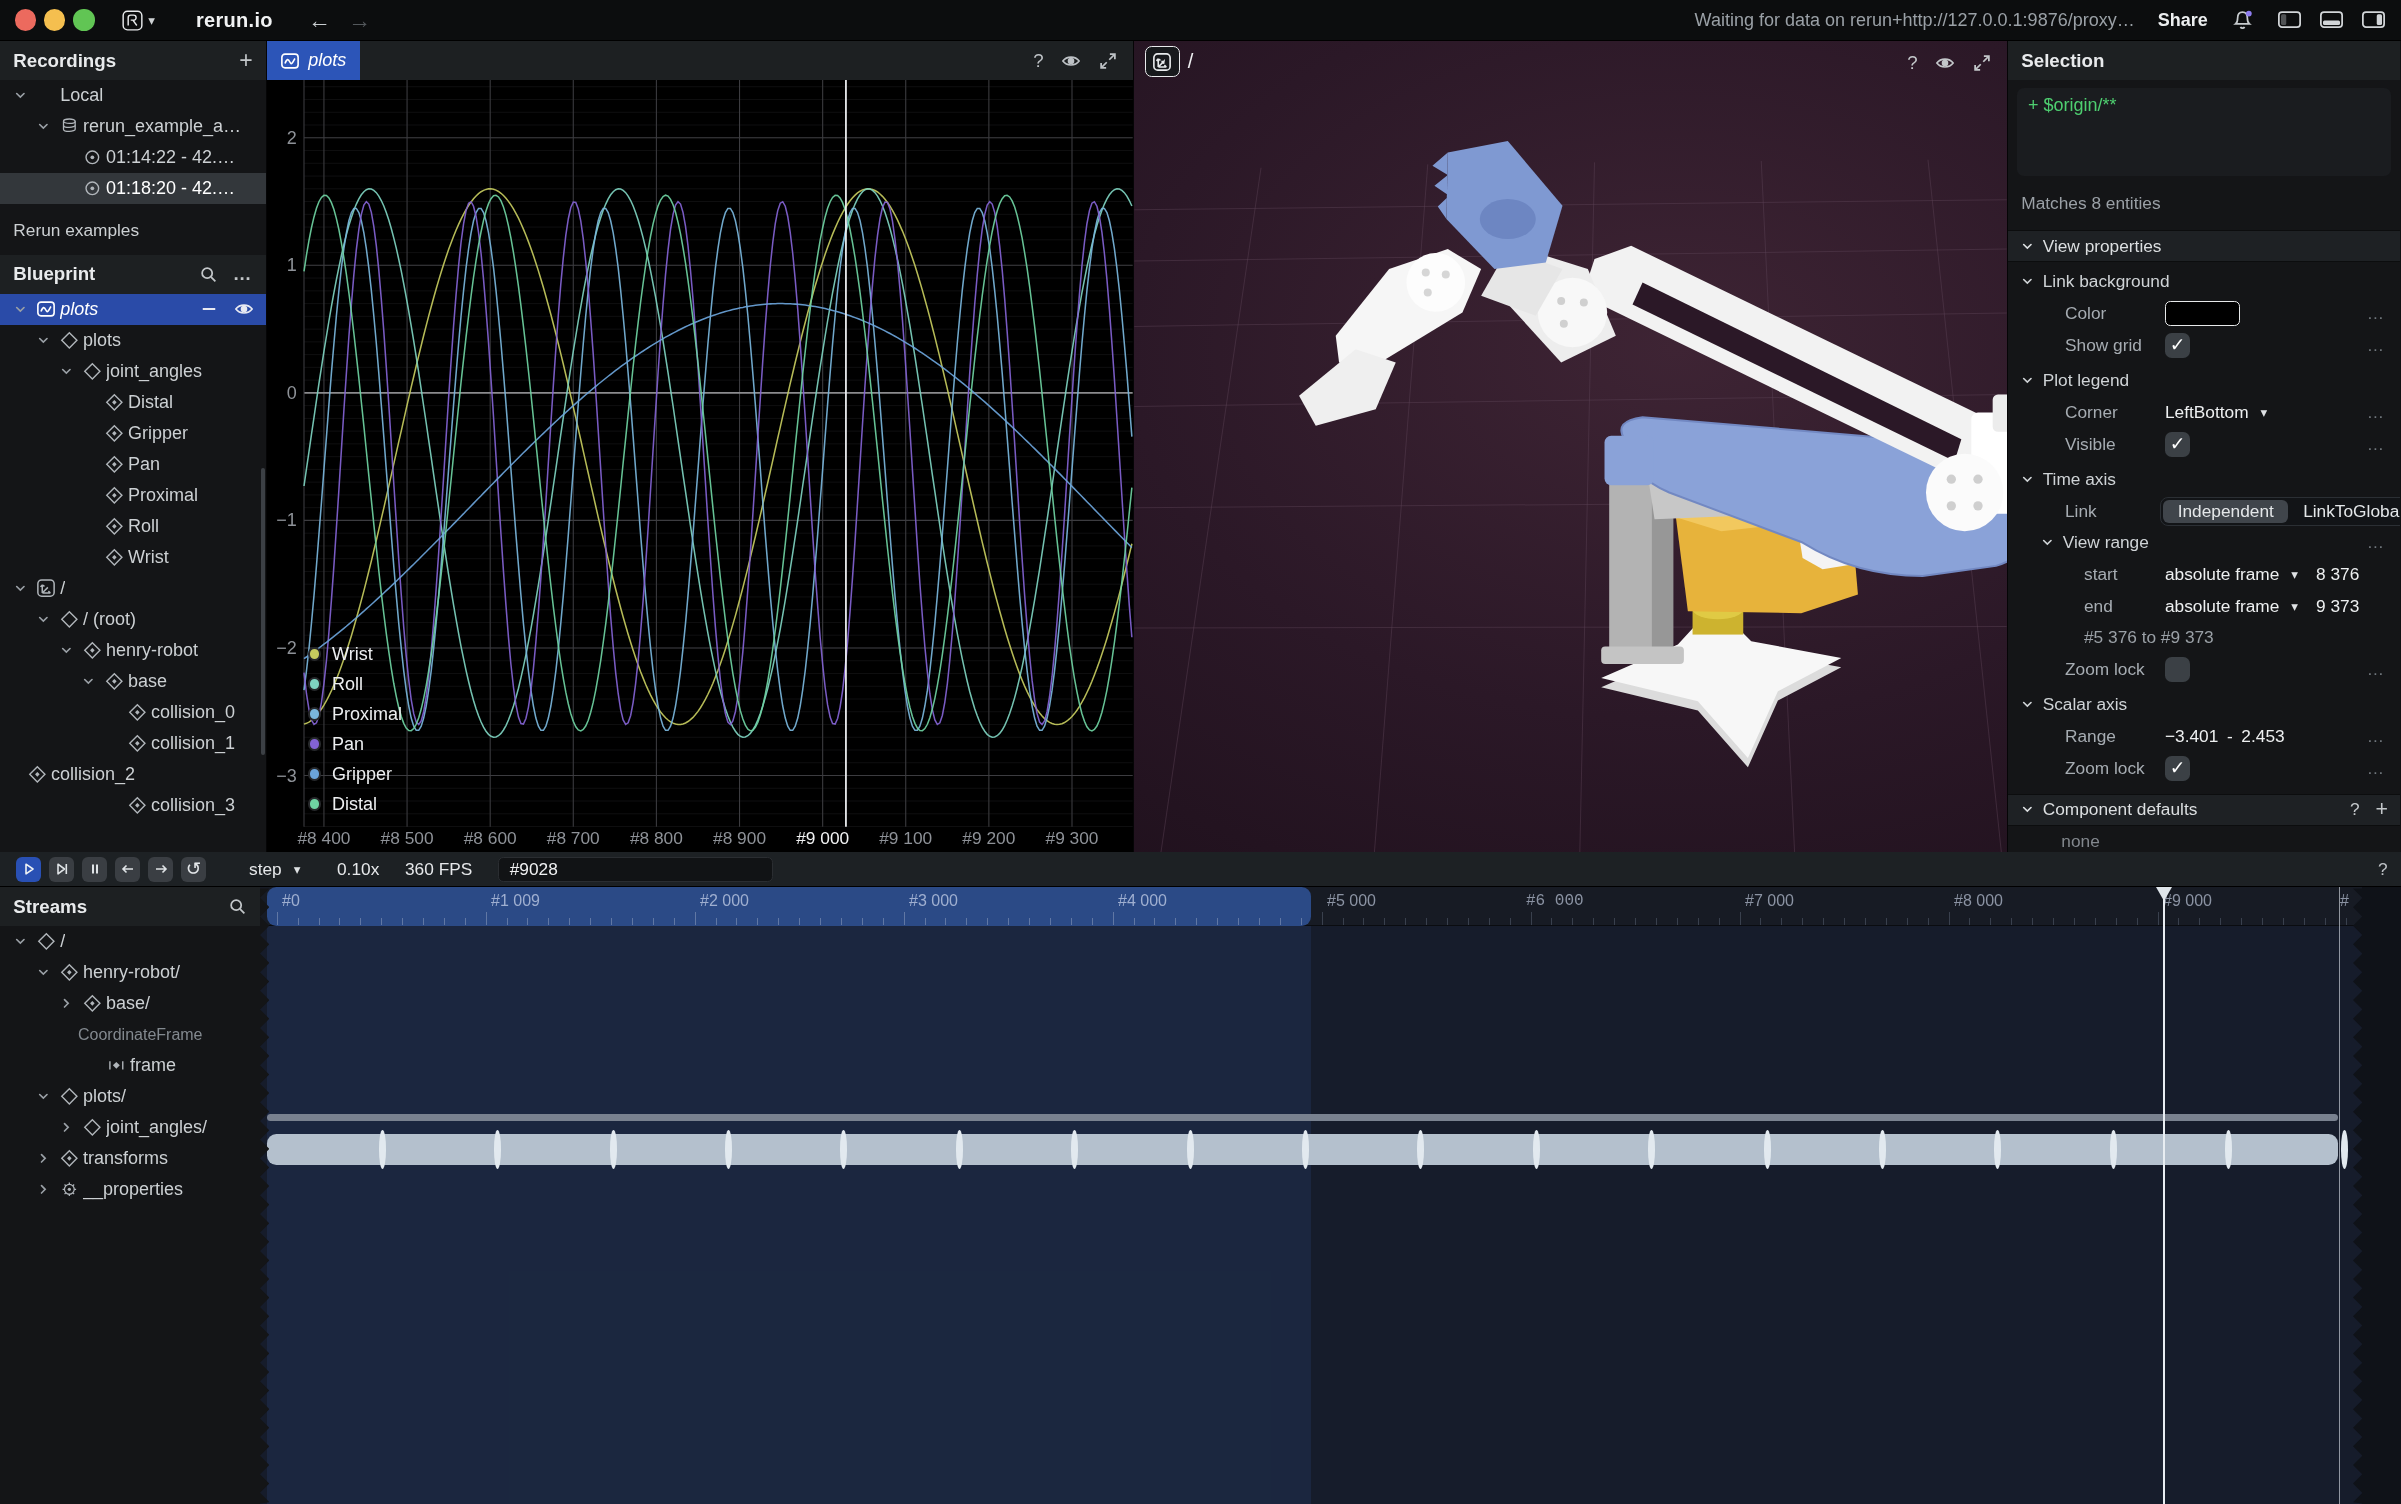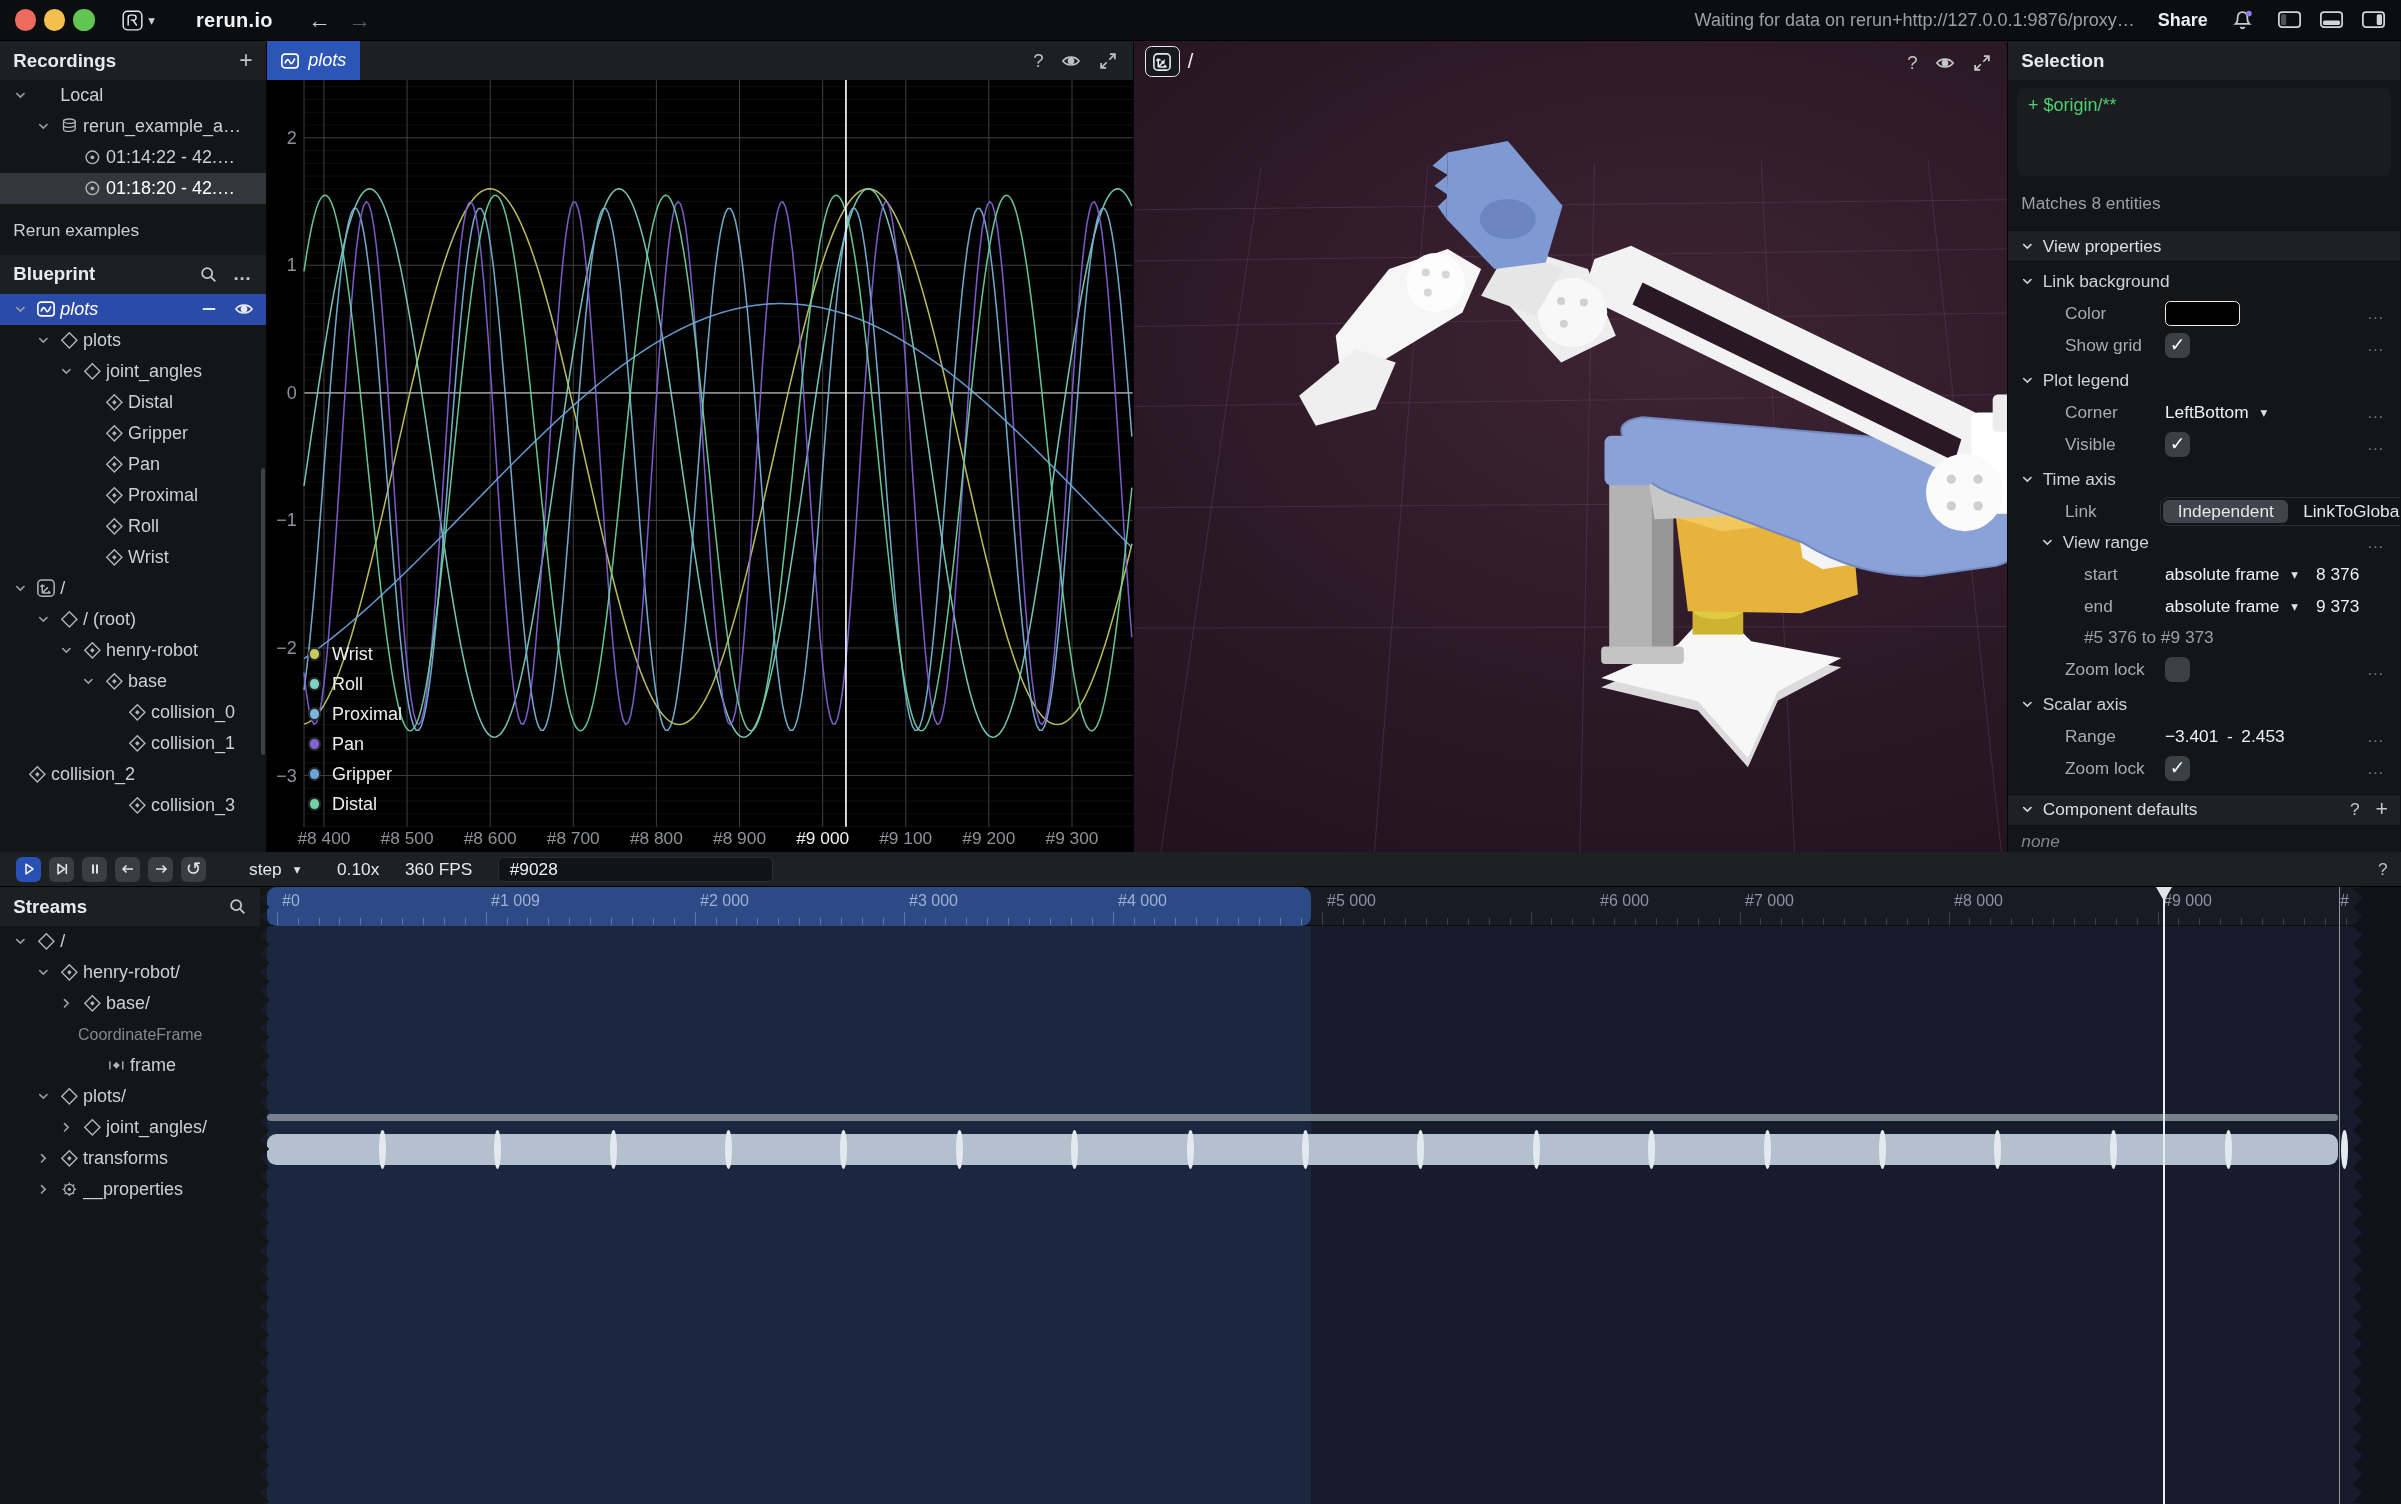--- a/index.html
+++ b/index.html
@@ -65,21 +65,21 @@
 .prow .pnum{position:absolute;left:308px;color:#eef0f1;}
 .more{position:absolute;right:14.7px;color:#71777d;letter-spacing:1.3px;}
 .swatch{width:75px;height:25px;background:#000;border:1.3px solid #e7e9ea;border-radius:5.3px;}
 .chk{width:25px;height:25px;border-radius:6.7px;background:#3b4045;display:flex;align-items:center;justify-content:center;color:#fff;font-size:18.7px;}
 .ddcaret{color:#dfe2e4;font-size:13.3px;margin-left:5.3px;}
 .segwrap{position:absolute;left:152px;right:-4px;top:1.3px;bottom:1.3px;overflow:hidden;}
 .seg{height:29px;background:#121417;border:1.3px solid #2b2f34;border-radius:8px;display:inline-flex;align-items:center;padding:2px;white-space:nowrap;}
 .segopt{padding:0 14.7px;height:23px;display:flex;align-items:center;border-radius:6px;color:#e4e7e9;}
 .segopt.on{background:#40454b;}
 .note{height:31px;display:flex;align-items:center;padding-left:76px;color:#9aa0a6;flex:none;}
-.note.italic{font-style:italic;padding-left:13.3px;color:#82878d;}
+.note.italic{padding-left:13.3px;color:#82878d;margin-left:40px;}
 
 .playbar{height:35px;flex:none;background:#1d2124;border-bottom:1.3px solid #000;display:flex;align-items:center;padding:0 16px;position:relative;}
 .pbtn{width:25px;height:25px;border-radius:6px;background:#3a3e43;color:#e3e6e9;display:flex;align-items:center;justify-content:center;margin-right:8px;flex:none;}
 .pbtn.play{background:#2950b4;}
 .pb-step{position:absolute;left:249px;color:#e6e8ea;display:flex;align-items:center;gap:6.7px;}
 .pb-speed{position:absolute;left:337px;color:#e6e8ea;}
 .pb-fps{position:absolute;left:405px;color:#e6e8ea;}
 .pb-frame{position:absolute;left:498px;width:275px;height:25px;background:#111315;border:0.7px solid #2a2d31;border-radius:5.3px;display:flex;align-items:center;padding:0 10.7px;color:#f0f1f2;}
 .pb-help{position:absolute;right:13.3px;color:#bdc1c5;}
 
@@ -1066,21 +1066,21 @@
           <div class="rtick" style="left: 2023px; height: 7.3px; background: rgb(57, 64, 77);"></div>
           <div class="rtick" style="left: 2044px; height: 7.3px; background: rgb(57, 64, 77);"></div>
           <div class="rtick" style="left: 2065px; height: 7.3px; background: rgb(57, 64, 77);"></div>
           <div class="rtick" style="left: 2086px; height: 7.3px; background: rgb(57, 64, 77);"></div>
           <div class="rlabel" style="left: 22px; color: rgb(159, 175, 208);">#0</div>
           <div class="rlabel" style="left: 231px; color: rgb(159, 175, 208);">#1 009</div>
           <div class="rlabel" style="left: 440px; color: rgb(159, 175, 208);">#2 000</div>
           <div class="rlabel" style="left: 649px; color: rgb(159, 175, 208);">#3 000</div>
           <div class="rlabel" style="left: 858px; color: rgb(159, 175, 208);">#4 000</div>
           <div class="rlabel" style="left: 1067px;">#5 000</div>
-          <div class="rlabel" style="left: 1340px;">#6 000</div>
+          <div class="rlabel" style="left: 1266px; font-family: Liberation Mono, monospace;">#6 000</div>
           <div class="rlabel" style="left: 1485px;">#7 000</div>
           <div class="rlabel" style="left: 1694px;">#8 000</div>
           <div class="rlabel" style="left: 1903px;">#9 000</div>
           <div class="rlabel" style="left: 2080px;">#</div>
         </div>
         <div class="dbar" style="left: 6.7px; width: 2071px; top: 227px; height: 6.7px; background: rgb(121, 129, 143);"></div>
         <div class="dbar" style="left: 6.7px; width: 2071px; top: 247px; height: 31px; background: rgb(180, 192, 205); border-radius: 9.3px;"></div>
         <div class="lozenge" style="left: 119px; top: 243px; height: 39px;"></div>
         <div class="lozenge" style="left: 234px; top: 243px; height: 39px;"></div>
         <div class="lozenge" style="left: 350px; top: 243px; height: 39px;"></div>

